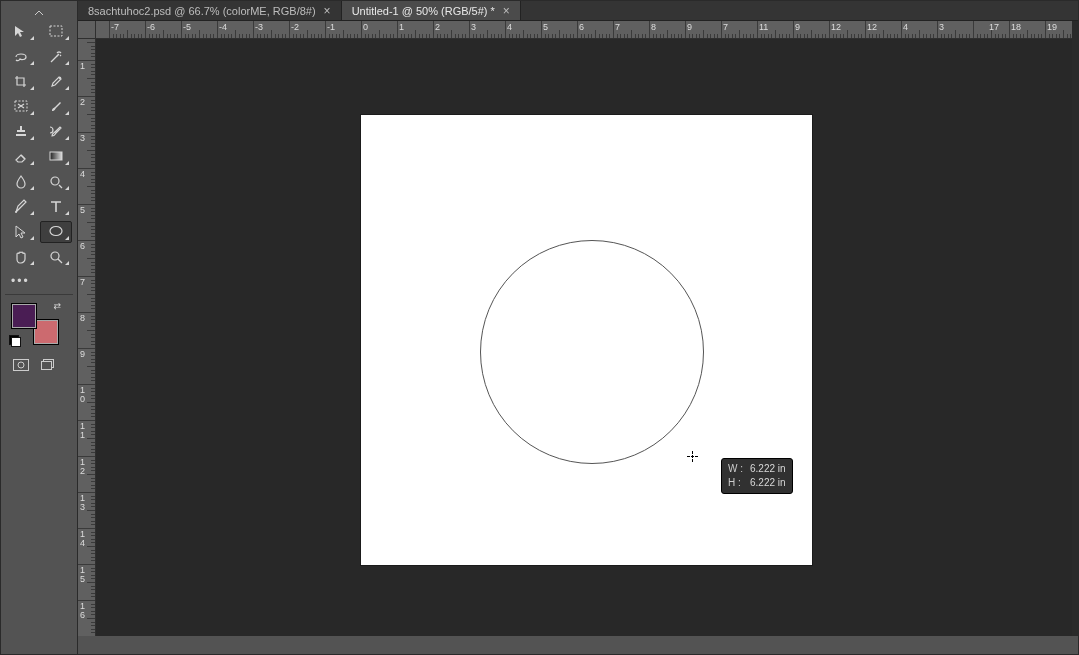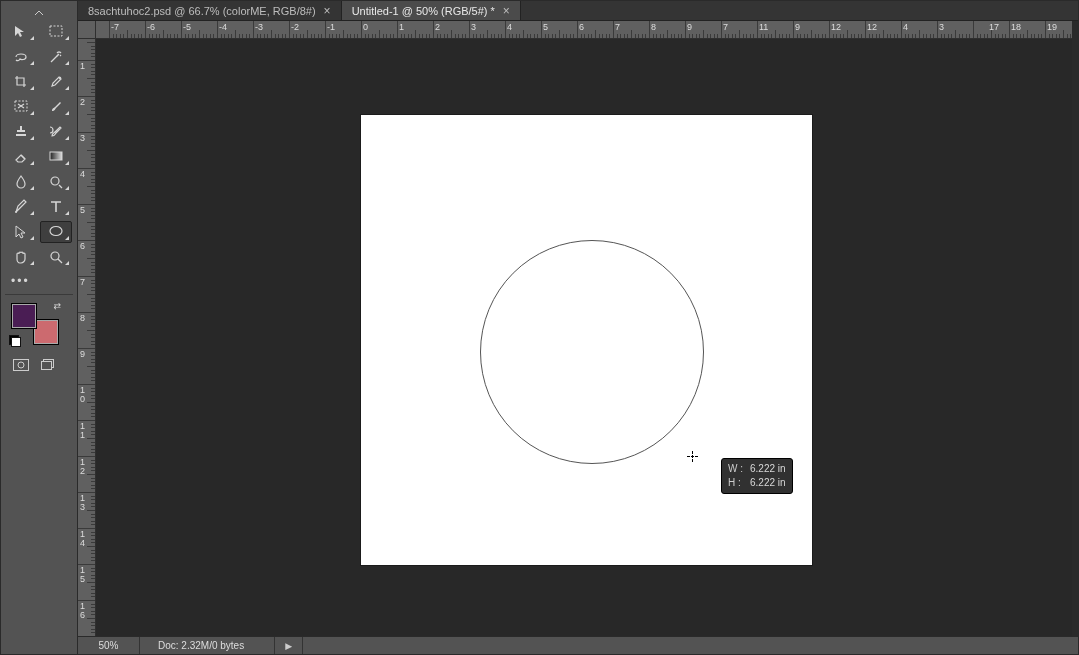--- a/index.html
+++ b/index.html
@@ -1108,24 +1108,13 @@
             <span class="k">H :</span>
             <span>6.222 in</span>
           </div>
       </div>
     <div class="shape-circle" style="left: 384px; top: 201px; width: 224px; height: 224px;"></div>
         <div class="ants-cross" style="left: 591px; top: 412px; width: 11px; height: 11px;"></div>
       </div>
     <div class="right-sliver"></div>
   </div>
 
-  <div class="status">
-    <div class="zoom">
-        <span>50%</span>
-      </div>
-    <div class="doc">
-      <span>Doc:</span>&nbsp;
-      <span>2.32M/0 bytes</span>
-    </div>
-    <div class="disclosure">▶</div>
-    <div class="spacer"></div>
-  </div>
 </div>
 
 </body></html>

